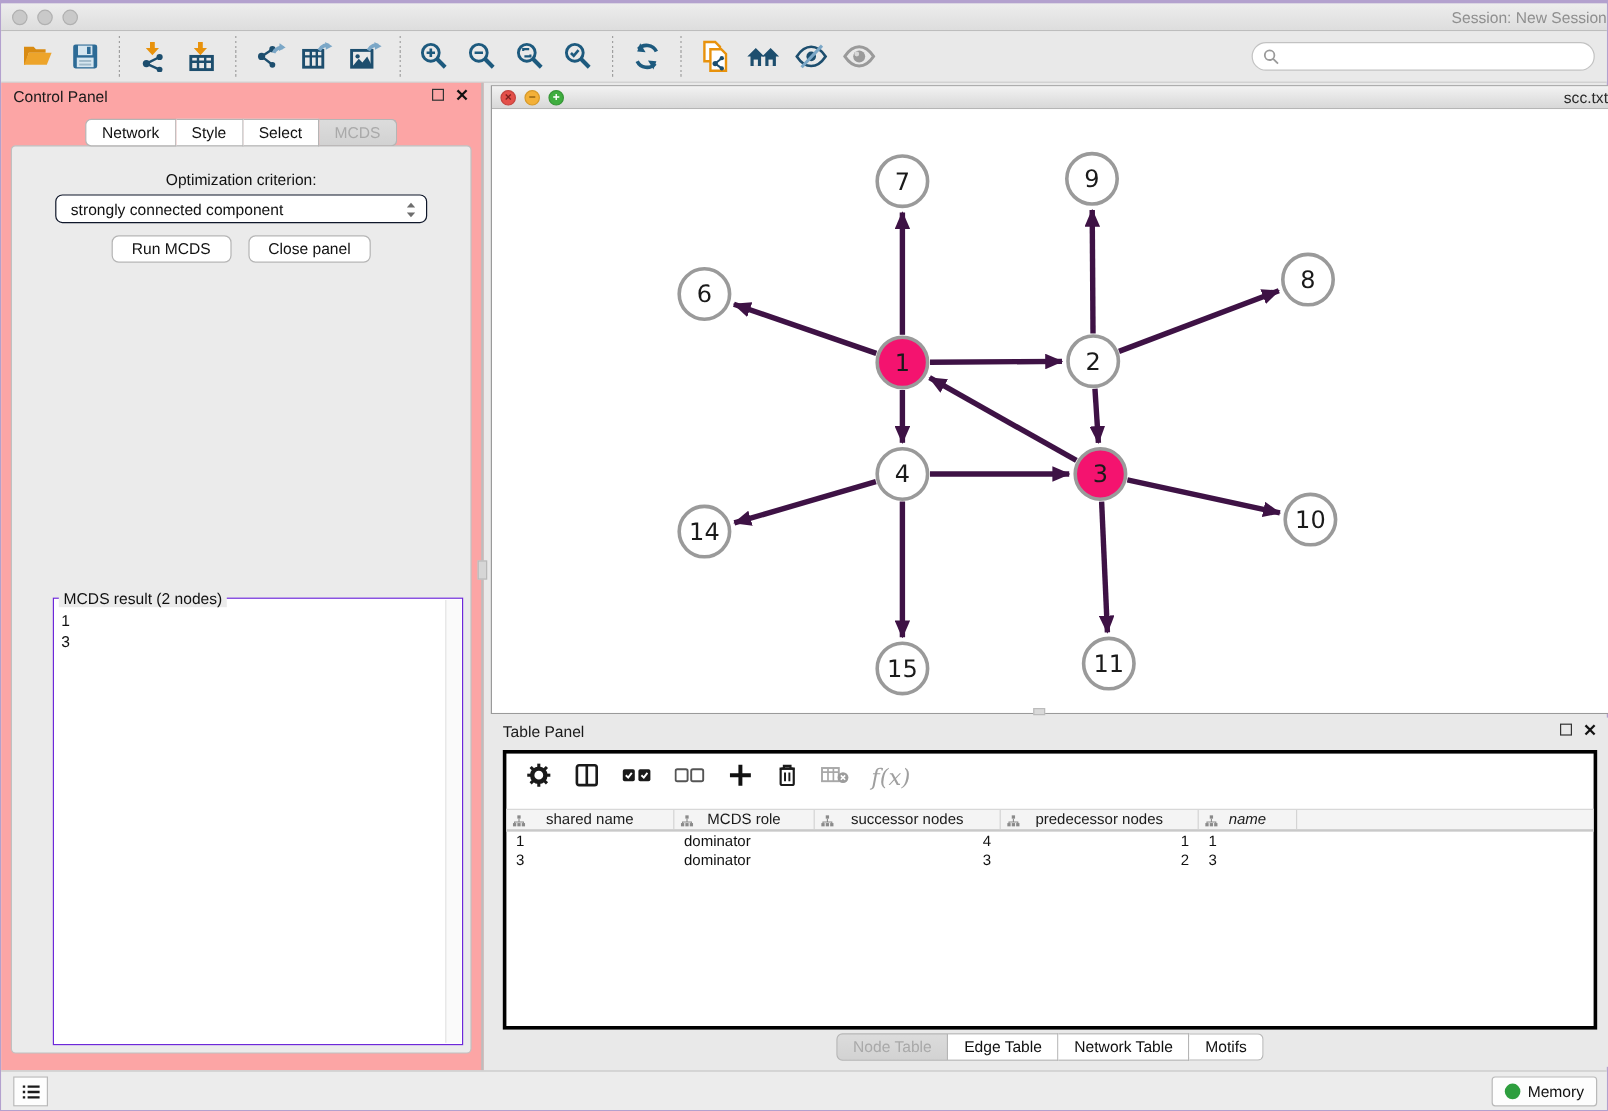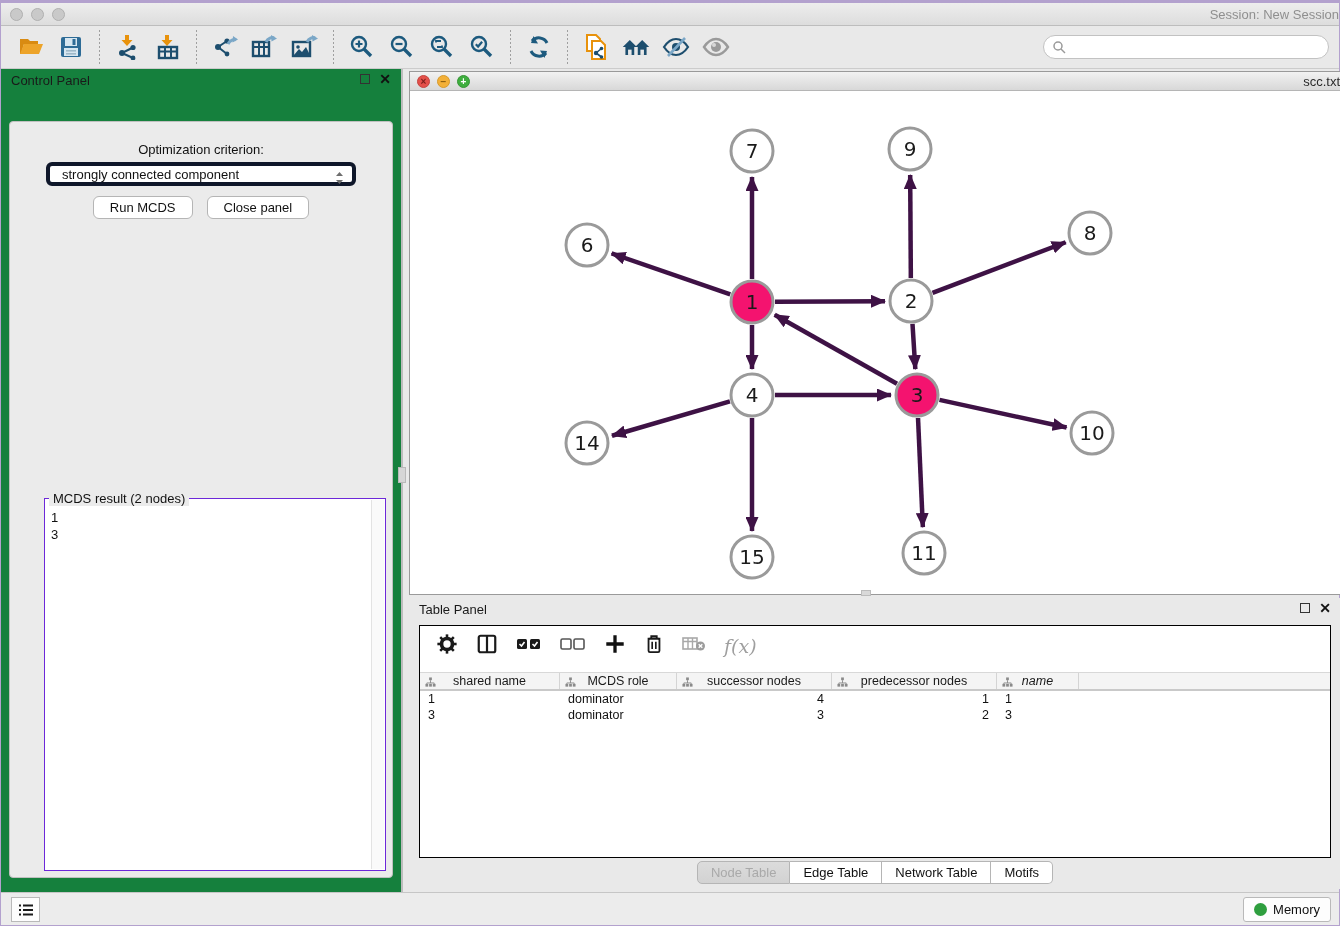--- a/index.html
+++ b/index.html
@@ -19,39 +19,39 @@
   .toolbar { position:absolute; left:0; right:0; top:23px; height:43px; background:#e9e9e9;
     border-bottom:1px solid #cccccc; display:flex; align-items:center; padding:0 10px; }
   .tbtn { width:30px; height:30px; display:flex; align-items:center; justify-content:center; margin:0 5px; }
   .tsep { width:1px; height:34px; margin:0 8px; background:repeating-linear-gradient(#9f9f9f 0 2px, transparent 2px 4px); }
   .search-wrap { margin-left:auto; position:relative; }
   .search-input { width:286px; height:24px; border:1px solid #c2c2c2; border-radius:12px; background:#ffffff;
     padding:0 10px 0 26px; font-size:13px; color:#333; outline:none; }
   .search-icon { position:absolute; left:9px; top:5px; }
 
   
-  .control-panel { position:absolute; left:0; top:66px; width:402px; bottom:33px; background:#15803d;
+  .control-panel { position:absolute; left:0; top:66px; width:402px; bottom:33px; background:#fca5a5;
     border-right:2px solid #bdbdbd; }
   .panel-header { position:absolute; top:4px; left:10px; font-size:13px; color:#1a1a1a; }
   .panel-icons { position:absolute; top:5px; right:10px; display:flex; gap:9px; align-items:center; }
   .float-box { width:10px; height:10px; border:1.5px solid #333; background:transparent; }
   .close-x { font-size:14px; font-weight:bold; color:#111; line-height:10px; }
 
   .seg-tabs { position:absolute; top:30px; left:0; right:0; display:flex; justify-content:center; }
   .seg-tab { font-size:13px; padding:3px 13px; background:#ffffff; border:1px solid #b5b5b5; border-left:none;
     color:#111; position:relative; z-index:2; }
   .seg-tab:first-child { border-left:1px solid #b5b5b5; border-radius:5px 0 0 5px; }
   .seg-tab:last-child { border-radius:0 5px 5px 0; }
   .seg-tab.selected { background:linear-gradient(#dcdcdc,#d2d2d2); color:#a9a9a9; }
 
   .tab-content { position:absolute; left:8px; right:8px; top:52px; bottom:14px; background:#ebebeb;
     border:1px solid #c0c0c0; border-radius:4px;padding-left:40px; }
   .crit-label { position:absolute; top:20px; left:0; right:0; text-align:center; font-size:13px; color:#111; }
   .dropdown { position:absolute; top:40px; left:36px; right:36px; height:24px; background:#ffffff;
-    border:4px solid #0f172a; border-radius:6px; font-size:13px; color:#111; display:flex; align-items:center;
+    border:1px solid #0f172a; border-radius:6px; font-size:13px; color:#111; display:flex; align-items:center;
     padding:0 26px 0 12px; }
   .dd-stepper { position:absolute; right:7px; top:4px; }
   .btn-row { position:absolute; top:74px; left:0; right:0; display:flex; justify-content:center; gap:14px; }
   .mac-btn { background:#ffffff; border:1px solid #b5b5b5; border-radius:6px; font-size:13px; color:#111;
     padding:3px 16px; min-width:90px; text-align:center; font-family:"Liberation Sans",sans-serif; }
 
   .result-group { position:absolute; left:6px; right:6px; top:376px; bottom:6px; border:1px solid #6d28d9; background:#ffffff;margin-left:28px; }
   .result-legend { position:absolute; top:-8px; left:4px; background:#ebebeb; padding:0 4px; font-size:13px; color:#111; }
   .result-text { position:absolute; inset:4px 16px 2px 6px; font-size:13px; color:#111; white-space:pre; line-height:17px; padding-top:6px; }
   .result-scrollbar { position:absolute; top:1px; bottom:1px; right:1px; width:13px; background:#fafafa; border-left:1px solid #e3e3e3; }
@@ -68,21 +68,21 @@
     font-size:10px; font-weight:bold; line-height:13px; }
   .net-dot.red { background:#e4504a; border:1px solid #c44540; color:#7c1f1c; }
   .net-dot.yellow { background:#f3b038; border:1px solid #d79a2b; color:#8a5d10; }
   .net-dot.green { background:#3fae3f; border:1px solid #379637; color:#ffffff; }
   .net-title { position:absolute; top:2px; left:0; right:0; text-align:right; font-size:13px; color:#2b2b2b; }
   .net-canvas { position:absolute; left:0; right:0; top:19px; bottom:0; background:#ffffff; }
   .h-splitter-handle { position:absolute; left:451px; bottom:-2px; width:10px; height:6px; background:#d9d9d9; border:1px solid #bcbcbc; }
 
   
   .table-panel { position:absolute; left:408px; top:595px; width:932px; bottom:36px; background:#e9e9e9; }
-  .tp-content { position:absolute; left:10px; right:10px; top:27px; height:233px; background:#ffffff; border:1px solid #000000; }
+  .tp-content { position:absolute; left:10px; right:10px; top:27px; height:233px; background:#ffffff; border:3px solid #000000; }
   .tp-toolbar { position:absolute; left:0; right:0; top:0; height:40px; display:flex; align-items:center; gap:18px; padding-left:16px; }
   .fx { font-family:"DejaVu Serif", serif; font-style:italic; color:#9f9f9f; font-size:19px; }
 
   .grid { position:absolute; left:0; right:0; top:46px; }
   .grid-header { display:flex; background:#f4f4f4; border-top:1px solid #d8d8d8; border-bottom:2px solid #c9c9c9; height:19px; }
   .th { position:relative; display:flex; align-items:center; justify-content:center; font-size:12.5px; color:#1a1a1a;
     border-right:1px solid #d4d4d4; }
   .th .hier { position:absolute; left:5px; top:4px; }
   .grid-row { display:flex; height:16px; }
   .td { font-size:12.5px; color:#111; padding:1px 8px 0 8px; overflow:hidden; white-space:nowrap; }
@@ -253,20 +253,26 @@
       <input class="search-input" type="text" value="" placeholder="" style="">
     </div>
   </div>
 
   <div class="control-panel">
     <div class="panel-header">Control Panel</div>
     <div class="panel-icons">
       <span class="float-box"></span>
       <span class="close-x">✕</span>
     </div>
+    <div class="seg-tabs" id="control-tabs">
+        <span class="seg-tab">Network</span>
+        <span class="seg-tab">Style</span>
+        <span class="seg-tab">Select</span>
+        <span class="seg-tab selected">MCDS</span>
+      </div>
 
     <div class="tab-content">
       <div class="crit-label">Optimization criterion:</div>
       <div class="dropdown">
         <span>strongly connected component</span>
         <span class="dd-stepper">
           <svg width="11" height="16" viewBox="0 0 11 16">
               <path d="M2 6l3.5-4L9 6z" fill="#6e6e6e"></path>
               <path d="M2 10l3.5 4L9 10z" fill="#6e6e6e"></path>
             </svg>

